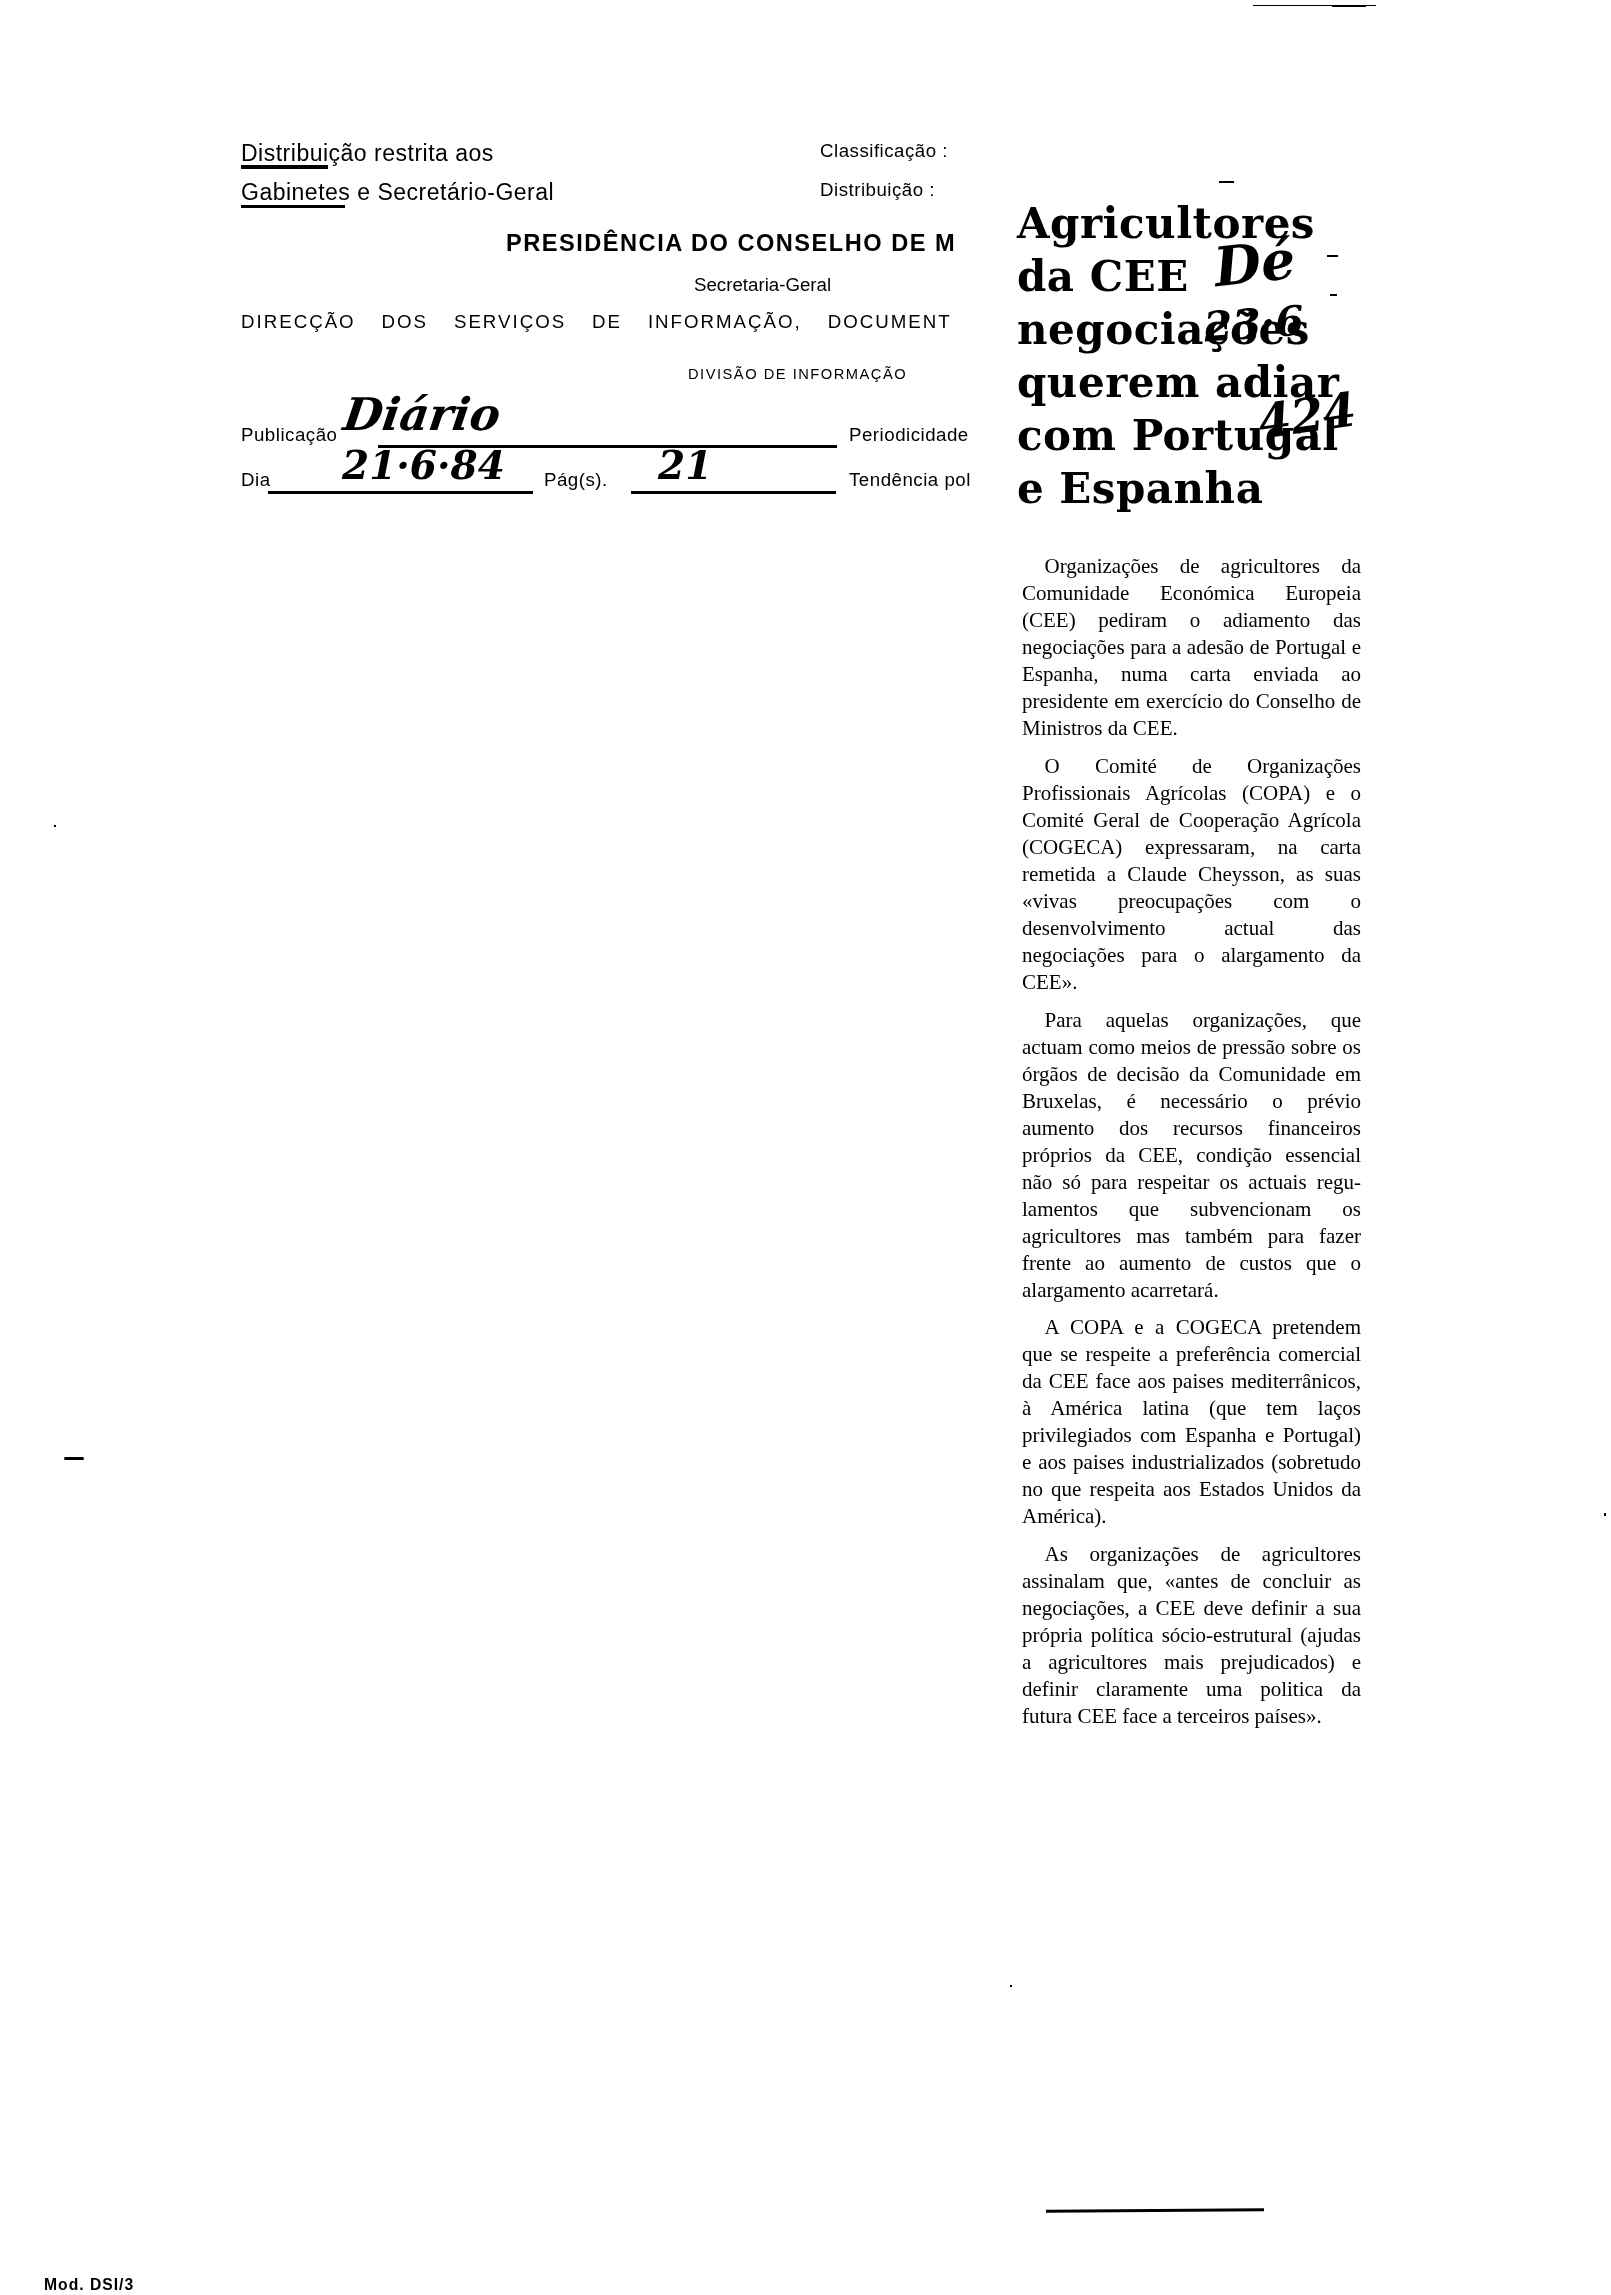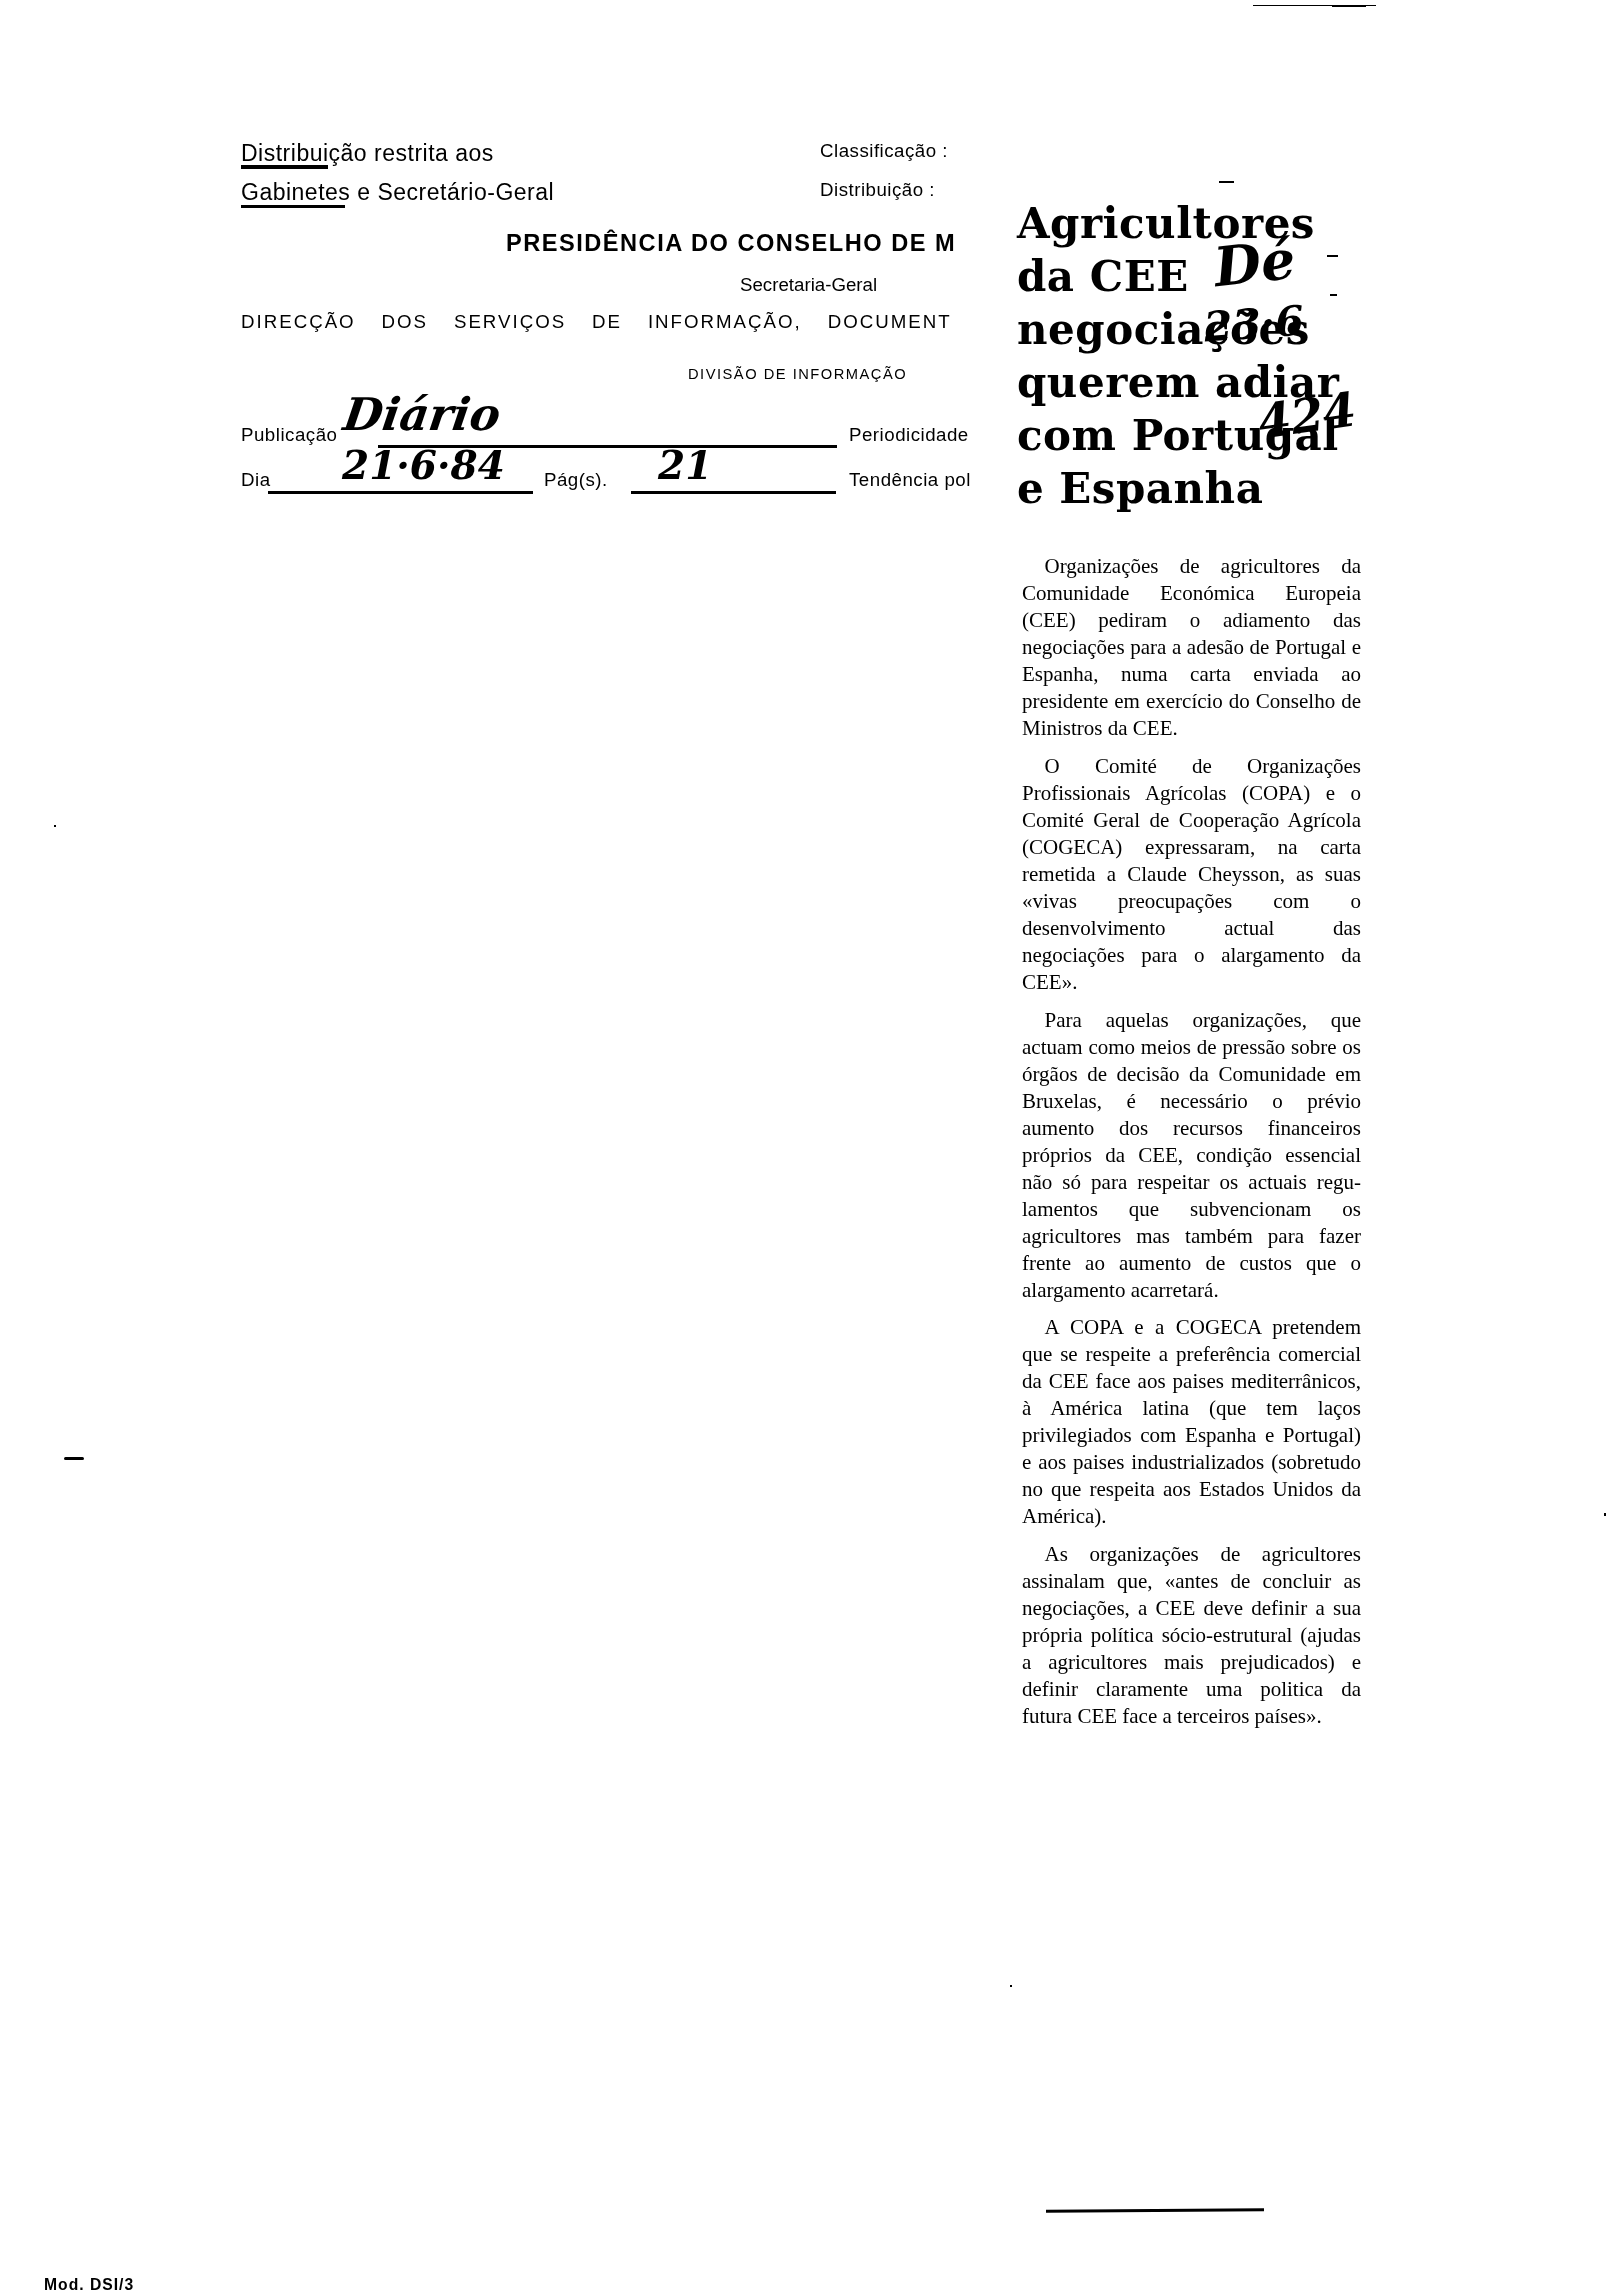--- a/index.html
+++ b/index.html
@@ -124,21 +124,21 @@
 
 <div class="abs dist-line" style="left:241px;top:179px;">Gabinetes e Secretário-Geral</div>
 <div class="abs dist-rule" style="left:241px;top:205px;width:104px;"></div>
 
 <div class="abs dist-rule" style="left:241px;top:166px;width:87px;"></div>
 
 <div class="abs label" style="left:820px;top:140px;">Classificação :</div>
 <div class="abs label" style="left:820px;top:179px;">Distribuição :</div>
 
 <div class="abs pres" style="left:506px;top:230px;">PRESIDÊNCIA DO CONSELHO DE M</div>
-<div class="abs secgeral" style="left:740px;top:274px;">Secretaria-Geral</div>
+<div class="abs secgeral" style="left:694px;top:274px;">Secretaria-Geral</div>
 <div class="abs direccao" style="left:241px;top:311px;width:757px;overflow:hidden;">DIRECÇÃO DOS SERVIÇOS DE INFORMAÇÃO, DOCUMENT</div>
 <div class="abs divisao" style="left:688px;top:366px;">DIVISÃO DE INFORMAÇÃO</div>
 
 <div class="abs label" style="left:241px;top:424px;">Publicação</div>
 <div class="abs hand" style="left:344px;top:388px;font-size:45px;transform:skewX(-8deg);">Diário</div>
 <div class="abs field-rule" style="left:378px;top:445px;width:459px;"></div>
 <div class="abs label" style="left:849px;top:424px;">Periodicidade</div>
 
 <div class="abs label" style="left:241px;top:469px;">Dia</div>
 <div class="abs hand" style="left:342px;top:442px;font-size:39px;">21·6·84</div>

